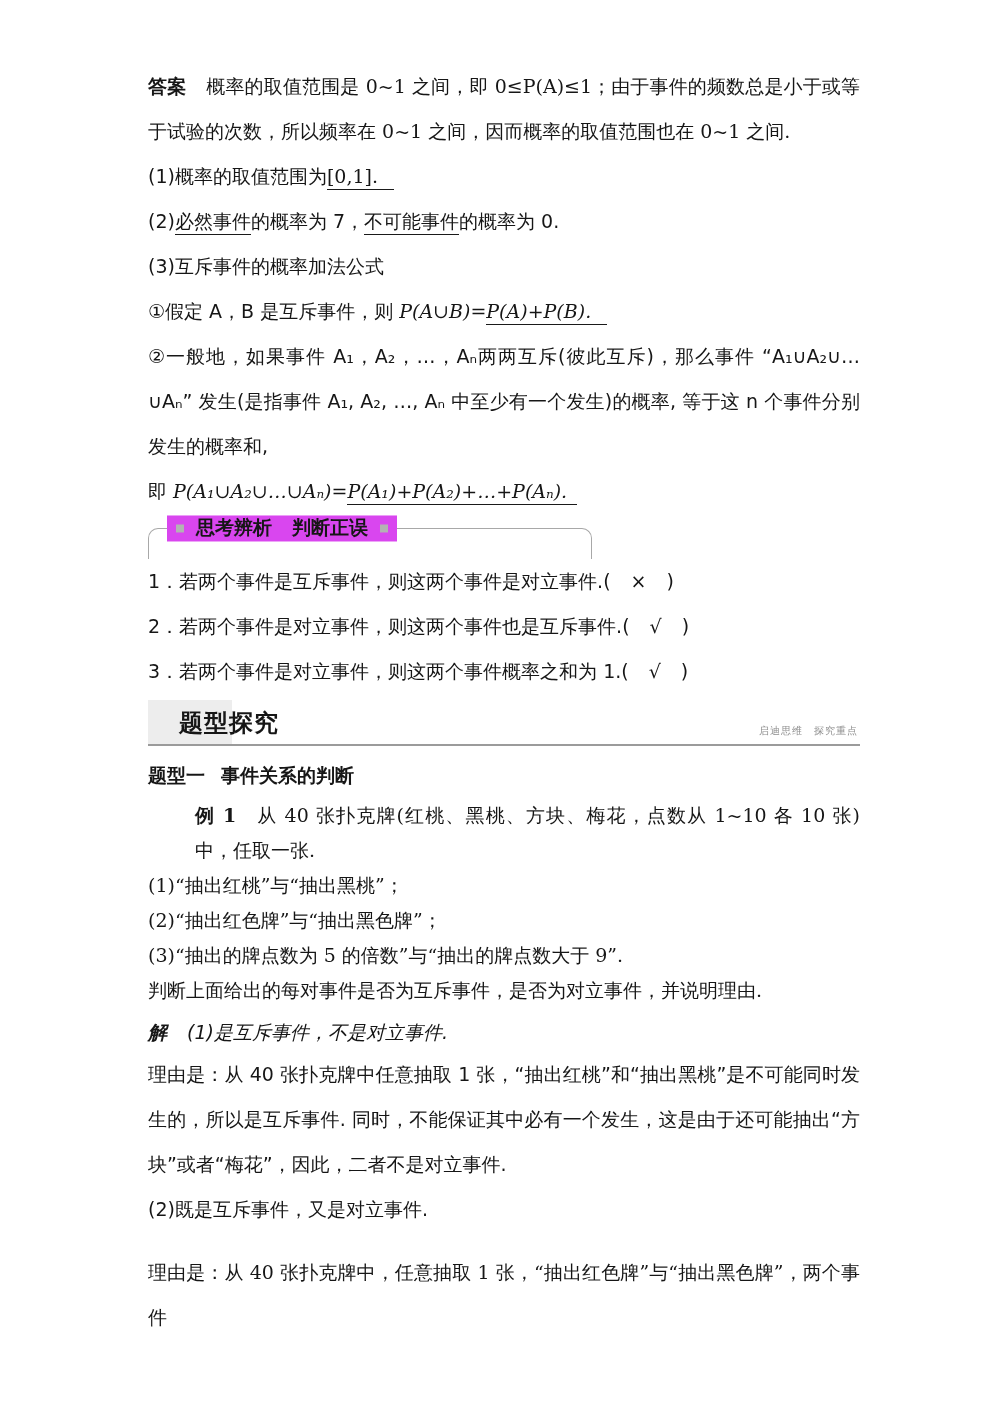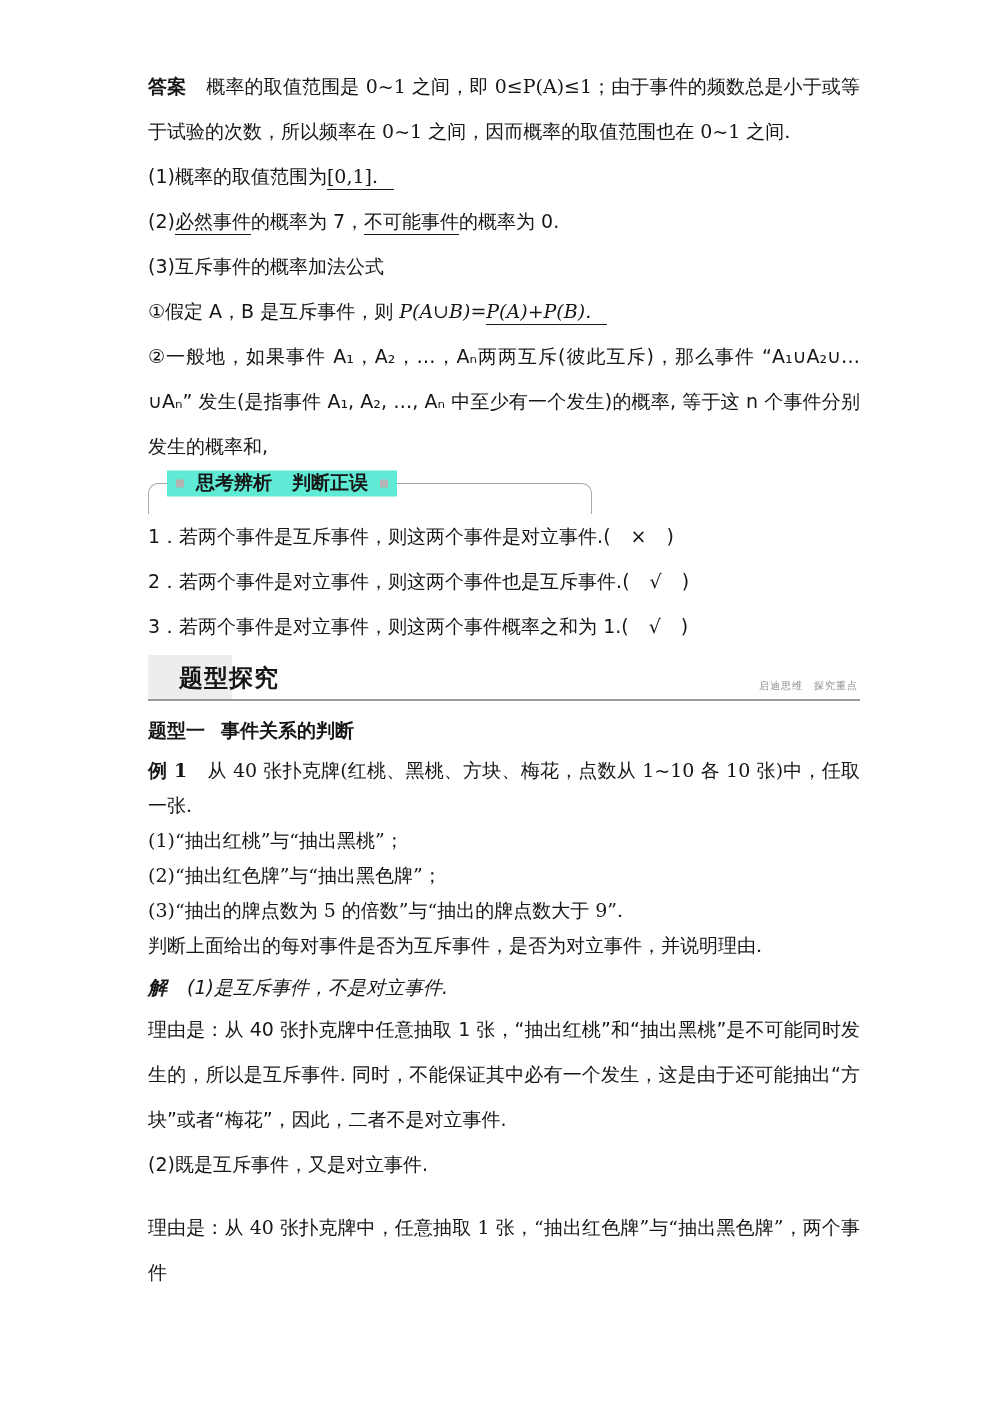--- a/index.html
+++ b/index.html
@@ -17,32 +17,32 @@
   .label-gap{margin-right:20px;}
   .small-gap{margin-right:16px;}
   .u{border-bottom:1.6px solid #1a1a1a;padding-bottom:2px;}
   .math{font-family:"DejaVu Serif","Liberation Serif",serif;font-style:italic;}
   .pad-r16{padding-right:16px;}
   .pad-r10{padding-right:10px;}
   
   .think-box{position:relative;height:30px;width:442px;margin-top:14px;
     border:1.6px solid #a8a8a8;border-bottom:none;border-radius:10px 10px 0 0;}
   .think-labels{position:absolute;top:0;left:18px;transform:translateY(-52%);
-    background:#5eead4;padding:0 9px;display:inline-flex;align-items:center;gap:12px;white-space:nowrap;}
+    background:#d946ef;padding:0 9px;display:inline-flex;align-items:center;gap:12px;white-space:nowrap;}
   .sq{width:8px;height:8px;background:#b3b3b3;display:inline-block;}
   .think-label{font-size:19px;}
   .think-label + .think-label{margin-left:8px;}
   
   .section-header{position:relative;height:46px;margin-top:4px;border-bottom:2px solid #9b9b9b;}
   .sh-box{position:absolute;left:0;bottom:0;width:84px;height:44px;background:#ededed;}
   .sh-title{position:absolute;left:31px;bottom:5px;font-size:24px;font-weight:bold;letter-spacing:1px;}
   .sh-sub{position:absolute;right:2px;bottom:6px;font-size:10px;color:#8d8d8d;letter-spacing:1px;}
   .mark{padding:0 20px;}
   .mt4{margin-top:4px;font-style:italic;}
-  .mt6{margin-top:6px;}
+  .mt6{margin-top:6px;margin-left:47px;}
   .mt12{margin-top:12px;}
   .mt18{margin-top:18px;}
 </style>
 </head>
 <body>
 
 <div class="page">
 
   <p class="serif lh45 just">
     <span class="sans b label-gap">答案</span><span>概率的取值范围是 0~1 之间，即 0≤P(A)≤1；由于事件的频数总是小于或等于试验的次数，所以频率在 0~1 之间，因而概率的取值范围也在 0~1 之间.</span>
@@ -62,20 +62,23 @@
   </p>
 
   <p class="sans lh45">
     <span>①假定 A，B 是互斥事件，则 </span><span class="math">P(A∪B)=</span><span class="u math pad-r16">P(A)+P(B).</span>
   </p>
 
   <p class="sans lh45 just">
     <span>②一般地，如果事件 A₁，A₂，…，Aₙ两两互斥(彼此互斥)，那么事件 “A₁∪A₂∪…∪Aₙ” 发生(是指事件 A₁, A₂, …, Aₙ 中至少有一个发生)的概率, 等于这 n 个事件分别发生的概率和,</span>
   </p>
 
+  <p class="sans lh45">
+    <span>即 </span><span class="math">P(A₁∪A₂∪…∪Aₙ)=</span><span class="u math pad-r10">P(A₁)+P(A₂)+…+P(Aₙ).</span>
+  </p>
 
   <div class="think-box">
     <span class="think-labels">
       <span class="sq"></span>
       <span class="think-label sans b">思考辨析</span>
       <span class="think-label sans b">判断正误</span>
       <span class="sq"></span>
     </span>
   </div>
 

